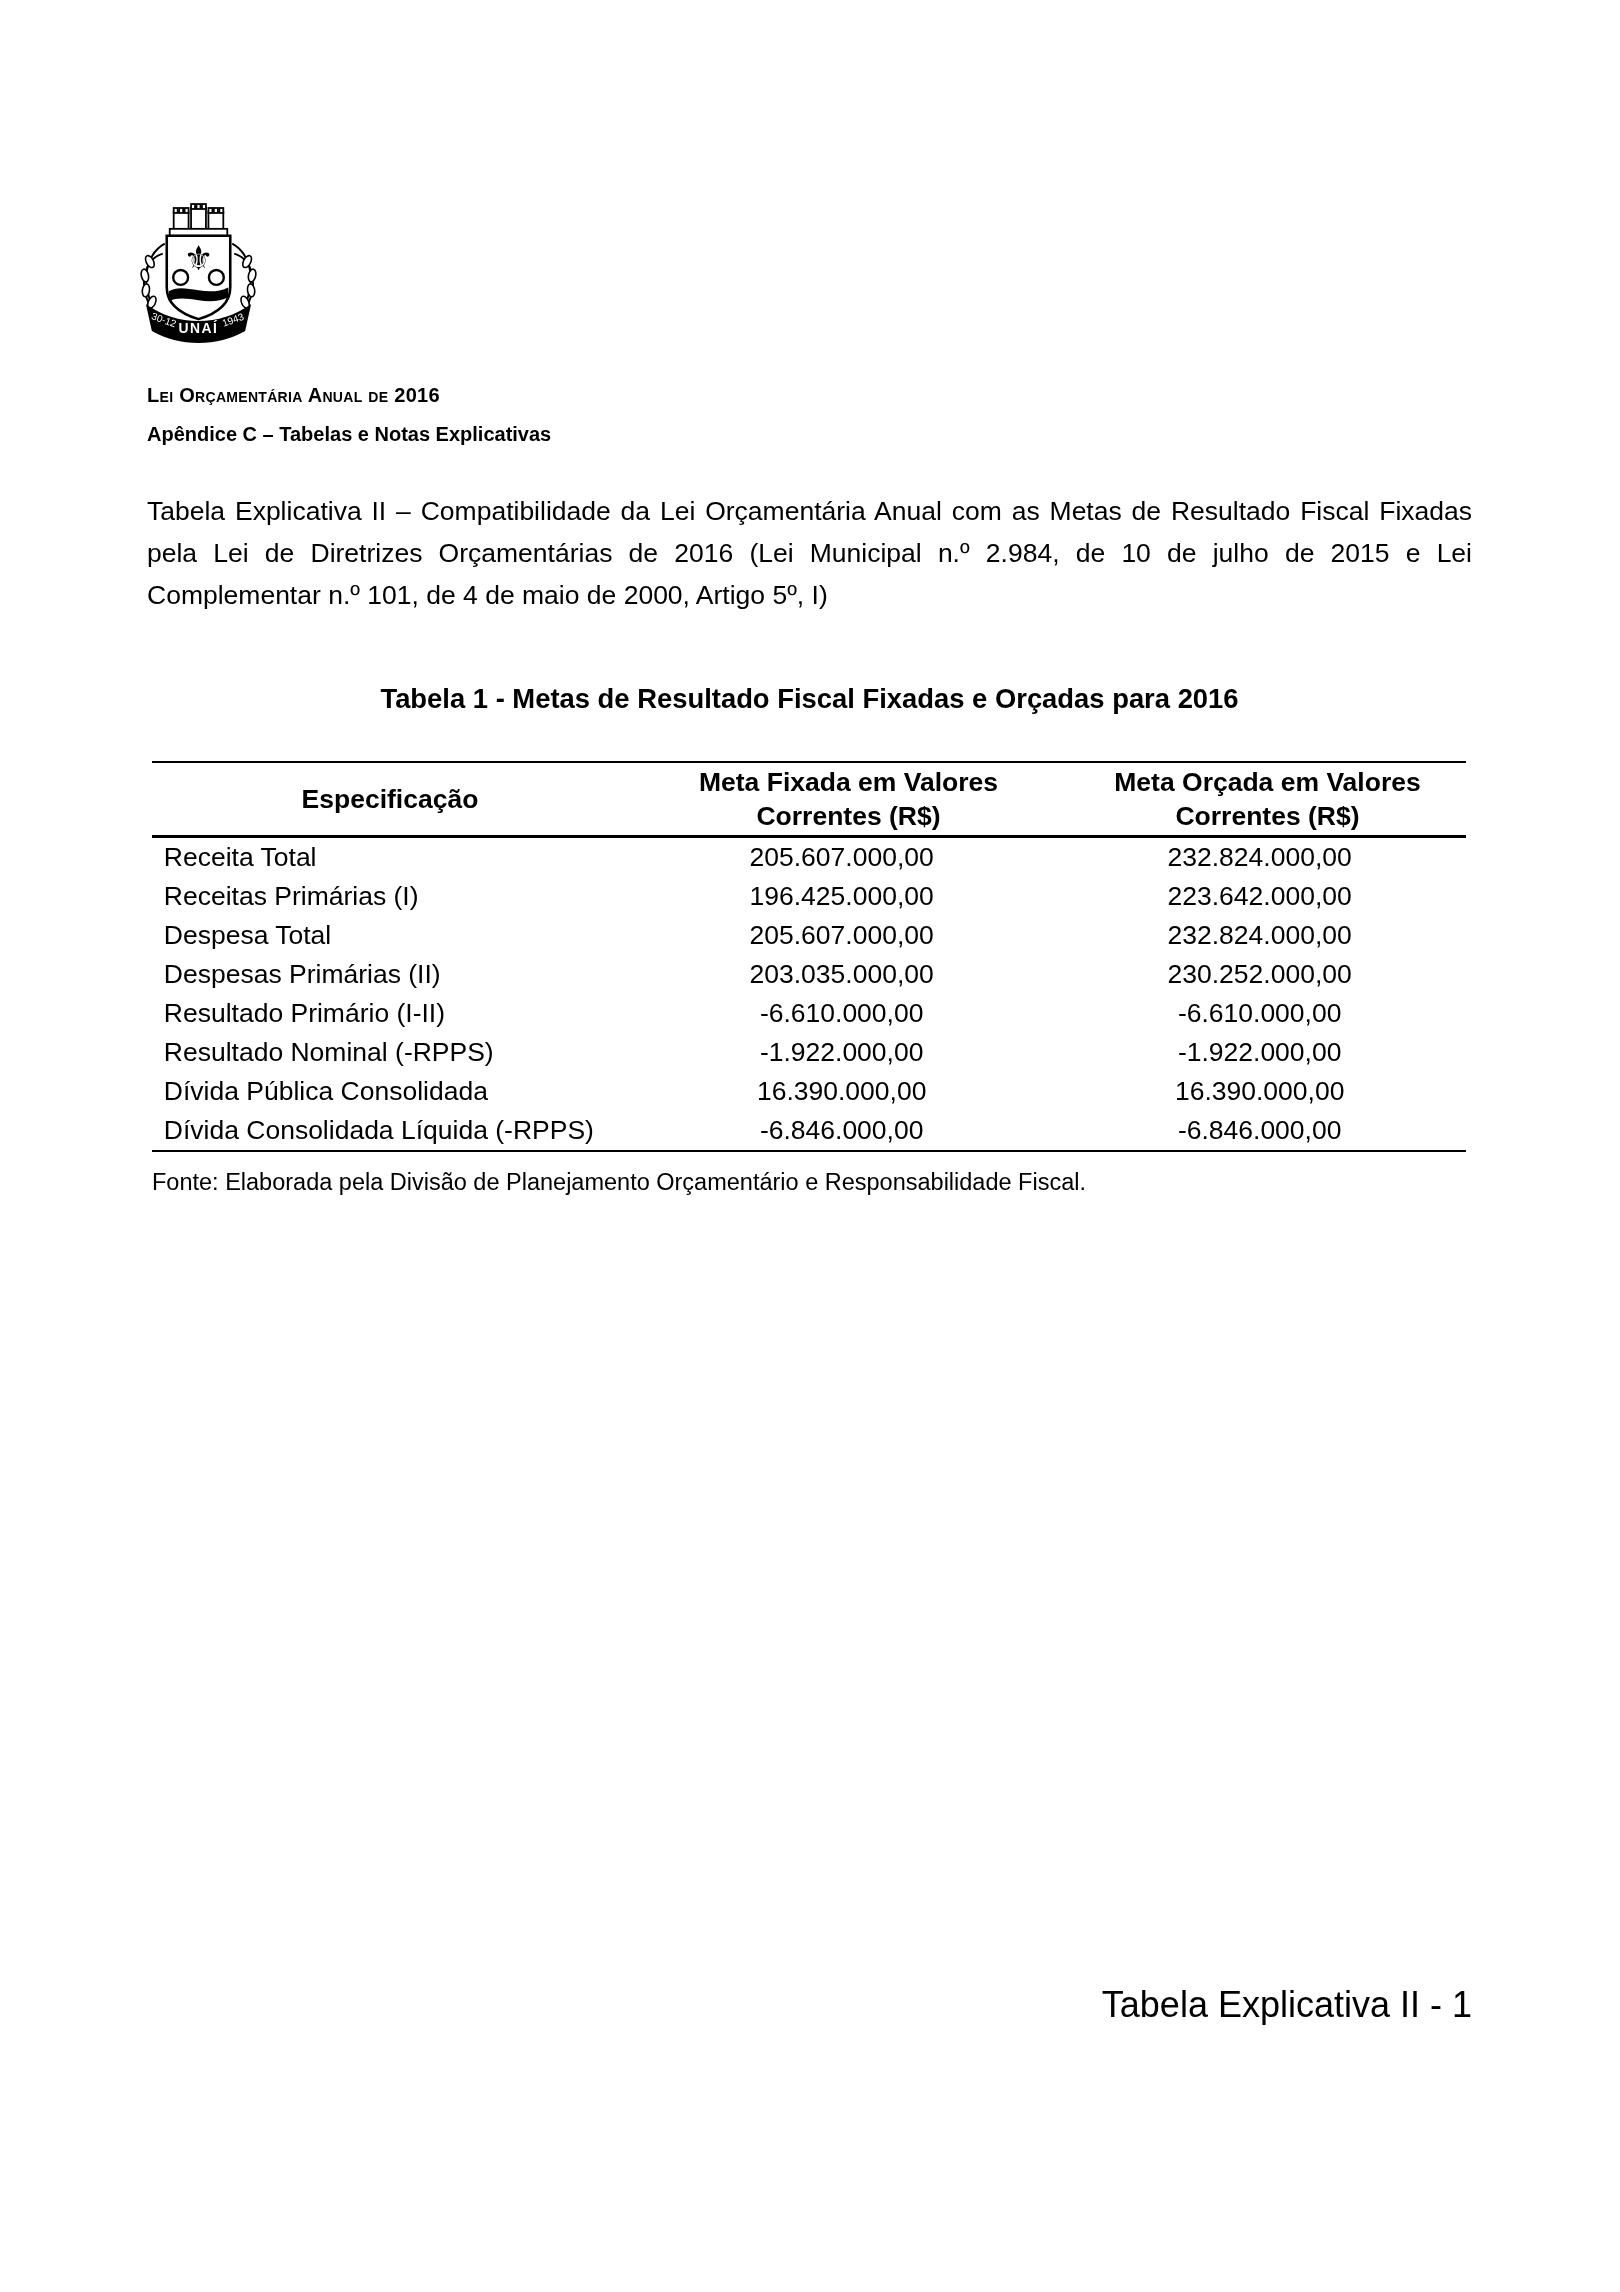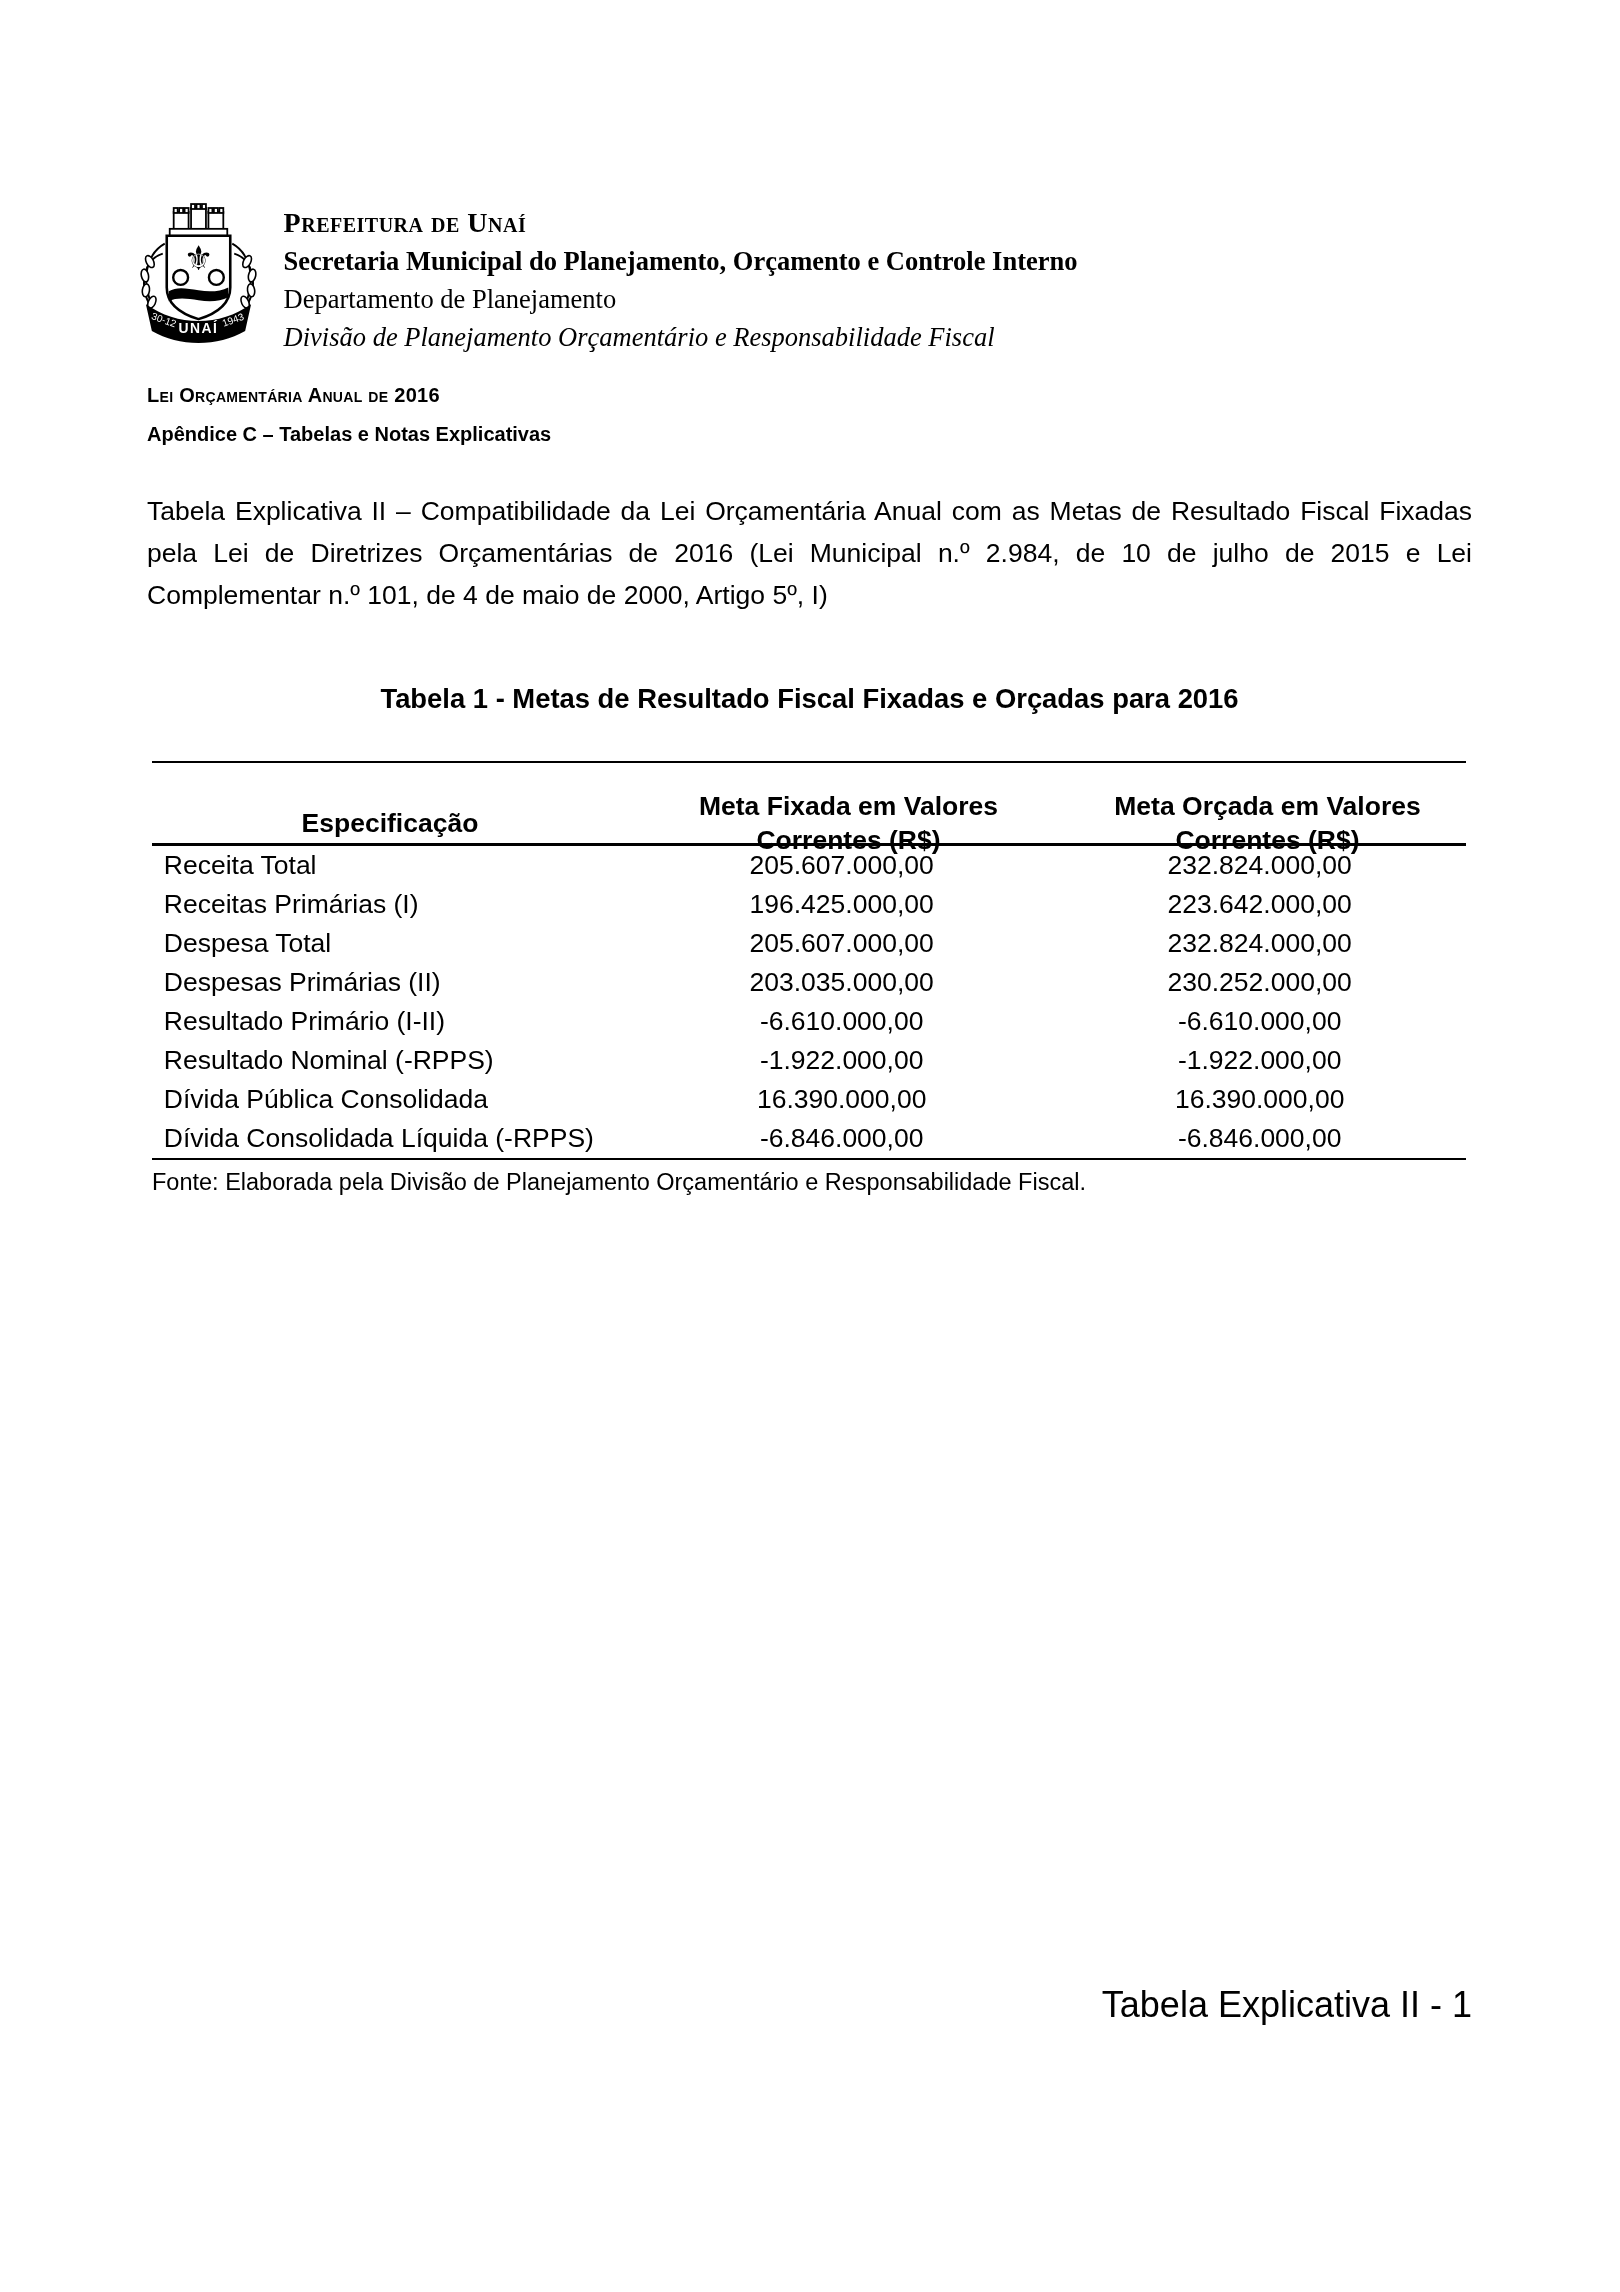--- a/index.html
+++ b/index.html
@@ -57,21 +57,21 @@
   .table-title {
     position:absolute; left:147px; top:683px; width:1325px;
     text-align:center; font-size:27.4px; font-weight:bold;
   }
   .fiscal-table {
     position:absolute; left:152px; top:761px; width:1314px;
     border-top:2.9px solid #000; border-bottom:2.9px solid #000;
   }
   .thead {
     display:grid; grid-template-columns:476px 441px 397px;
-    border-bottom:3.9px solid #000; height:57px;margin-top:26px;
+    border-bottom:3.9px solid #000; height:75px;
   }
   .th {
     display:flex; flex-direction:column; justify-content:center; align-items:center;
     font-weight:bold; font-size:26.5px; line-height:34px; text-align:center;
   }
   .trow {
     display:grid; grid-template-columns:476px 441px 397px;
     height:39px; line-height:39px; font-size:26.5px;
   }
   .td-label { padding-left:11.8px; white-space:nowrap; }
@@ -140,26 +140,20 @@
       <circle cx="83" cy="76" r="7.5" fill="#fff" stroke="#000" stroke-width="2.4"></circle>
 
       <path d="M35,90 c8,-5 18,-3 30,-1 c12,2 22,1 30,-3 l0,10 c-8,4 -18,5 -30,3 c-12,-2 -22,-3 -30,1 z" fill="#000"></path>
 
       <path d="M12,103 c16,11 34,17 53,17 c19,0 37,-6 53,-17 l-6,27 c-14,8 -30,12 -47,12 c-17,0 -33,-4 -47,-12 z" fill="#000"></path>
       <text x="29" y="122" text-anchor="middle" font-size="10" fill="#fff" font-family="Liberation Sans, sans-serif" transform="rotate(20 29 122)">30-12</text>
       <text x="65" y="132" text-anchor="middle" font-size="14" font-weight="bold" fill="#fff" font-family="Liberation Sans, sans-serif" letter-spacing="1.5">UNAÍ</text>
       <text x="101" y="122" text-anchor="middle" font-size="10" fill="#fff" font-family="Liberation Sans, sans-serif" transform="rotate(-20 101 122)">1943</text>
     </svg>
 
-    <div class="letterhead-text">
-      <div class="org-name">Prefeitura de Unaí</div>
-      <div class="secretariat">Secretaria Municipal do Planejamento, Orçamento e Controle Interno</div>
-      <div class="department">Departamento de Planejamento</div>
-      <div class="division">Divisão de Planejamento Orçamentário e Responsabilidade Fiscal</div>
-    </div>
   </header>
 
   <section class="doc-title">
     <div class="title-line1">Lei Orçamentária Anual de 2016</div>
     <div class="title-line2">Apêndice C – Tabelas e Notas Explicativas</div>
   </section>
 
   <p class="intro">Tabela Explicativa II – Compatibilidade da Lei Orçamentária Anual com as Metas de Resultado Fiscal Fixadas pela Lei de Diretrizes Orçamentárias de 2016 (Lei Municipal n.º 2.984, de 10 de julho de 2015 e Lei Complementar n.º 101, de 4 de maio de 2000, Artigo 5º, I)</p>
 
   <div class="table-title">Tabela 1 - Metas de Resultado Fiscal Fixadas e Orçadas para 2016</div>

